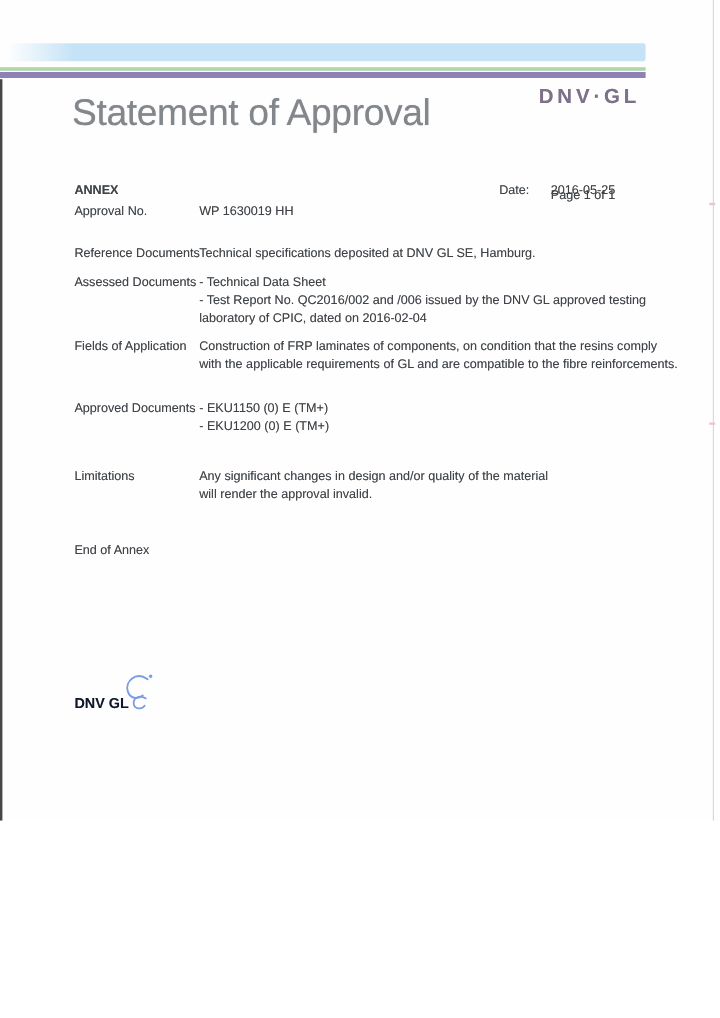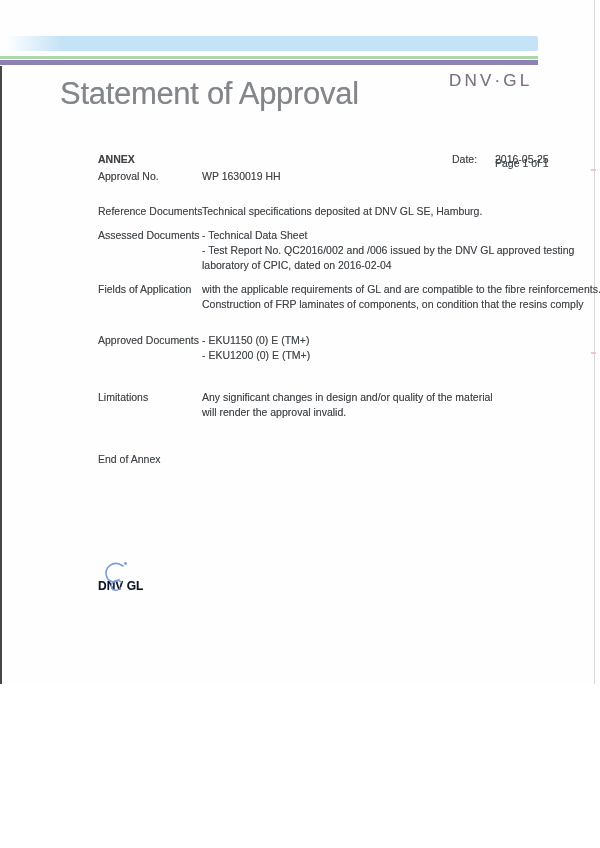--- a/index.html
+++ b/index.html
@@ -30,26 +30,26 @@
   
   .doc-title{
     position:absolute;left:60px;top:76px;
     font-size:31px;letter-spacing:-0.3px;color:#83878b;
     text-shadow:0 0 0.6px rgba(131,135,139,0.7);
     white-space:nowrap;
   }
   .logo{
     position:absolute;left:449px;top:71px;
     font-size:17px;letter-spacing:3.2px;color:#7d7189;
-    font-weight:normal;text-shadow:0 0 0.4px rgba(125,113,137,0.5);
+    font-weight:bold;text-shadow:0 0 0.4px rgba(125,113,137,0.5);
     white-space:nowrap;
   }
   
   .t{font-size:10.5px;line-height:15px;white-space:nowrap;
-     text-shadow:0 0 0.5px rgba(63,67,71,0.45);margin-left:36px;}
+     text-shadow:0 0 0.5px rgba(63,67,71,0.45);}
   .bold{font-weight:bold;}
   .abs{position:absolute;}
   
   .annex-label{left:62px;top:152px;}
   .approval-label{left:62px;top:169px;}
   .approval-value{left:166px;top:169px;}
   .date-label{left:416px;top:152px;}
   .date-value{left:459px;top:152px;}
   .page-count{left:459px;top:156px;text-align:right;}
   
@@ -104,22 +104,22 @@
     <div class="lines">
       <div class="t">- Technical Data Sheet</div>
       <div class="t">- Test Report No. QC2016/002 and /006 issued by the DNV GL approved testing</div>
       <div class="t">laboratory of CPIC, dated on 2016-02-04</div>
     </div>
   </div>
 
   <div class="section sec-2">
     <span class="t label">Fields of Application</span>
     <div class="lines">
+      <div class="t">Construction of FRP laminates of components, on condition that the resins comply</div>
       <div class="t">with the applicable requirements of GL and are compatible to the fibre reinforcements.</div>
-      <div class="t">Construction of FRP laminates of components, on condition that the resins comply</div>
     </div>
   </div>
 
   <div class="section sec-3">
     <span class="t label">Approved Documents</span>
     <div class="lines">
       <div class="t">- EKU1150 (0) E (TM+)</div>
       <div class="t">- EKU1200 (0) E (TM+)</div>
     </div>
   </div>

